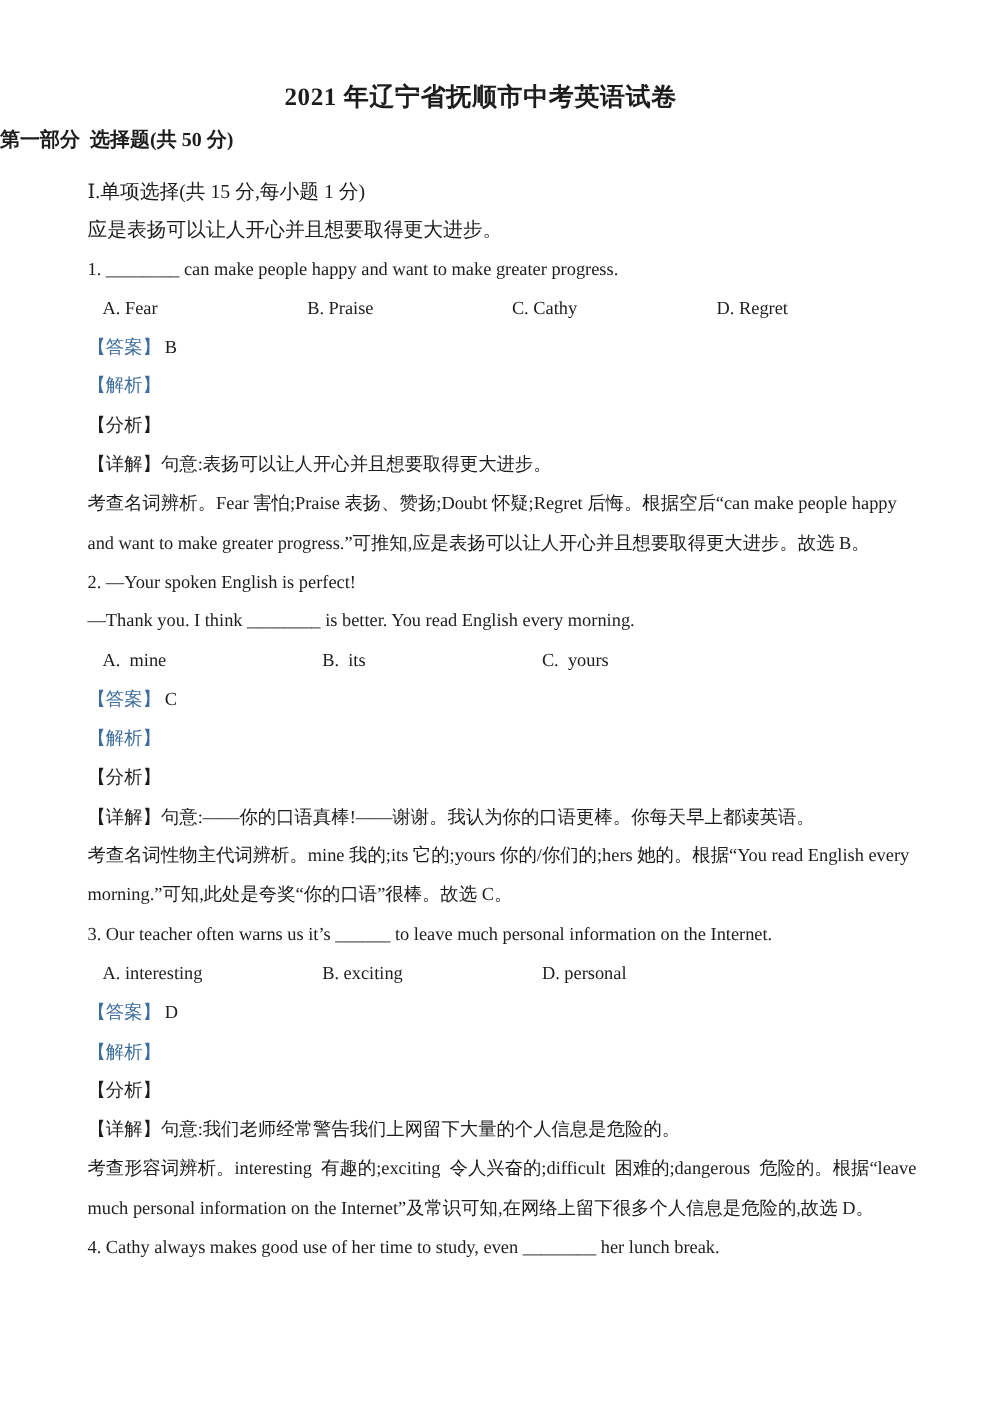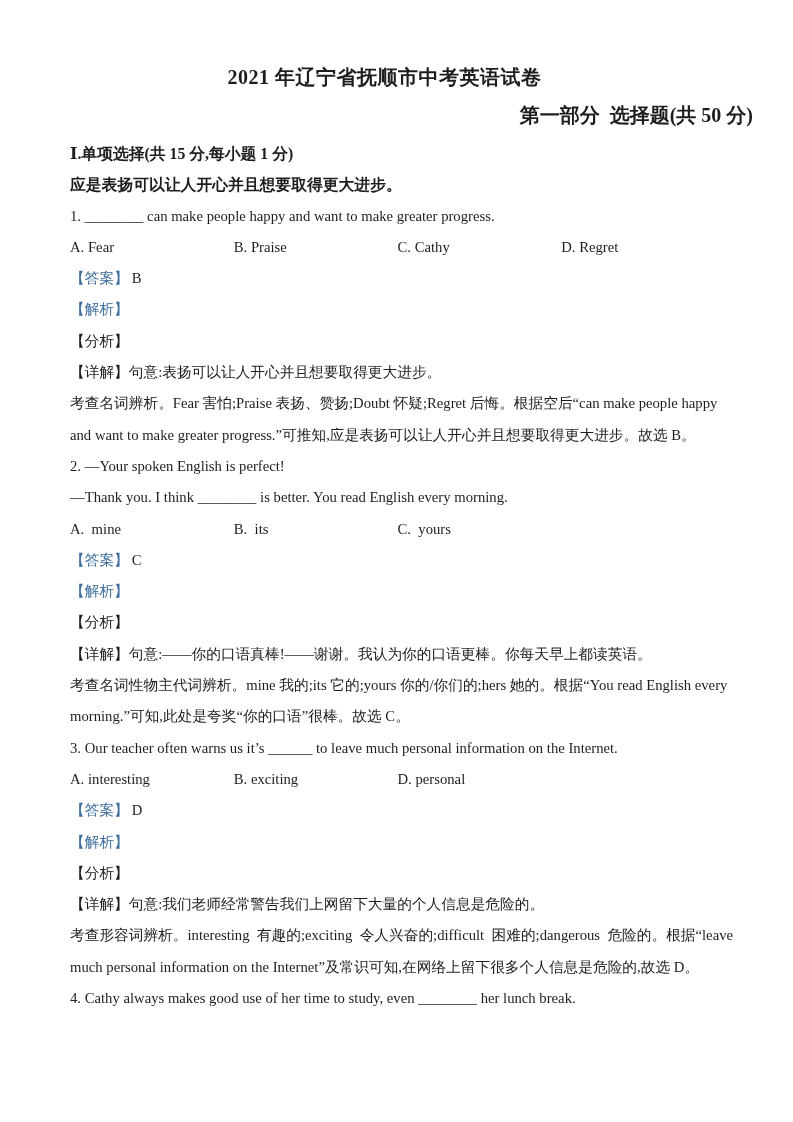--- a/index.html
+++ b/index.html
@@ -16,45 +16,45 @@
     position: absolute;
     top: 64px; left: 0; right: 0;
     text-align: center;
     font-size: 20px;
     font-weight: bold;
     letter-spacing: 0.5px;
     white-space: pre;
   }
   .doc-subtitle {
     position: absolute;
-    top: 102px; left: 0; right: 16px;
-    text-align: right;
-    font-size: 20px;
+    top: 102px; left: 0; right: 4px;
+    text-align: left;
+    font-size: 16px;
     font-weight: bold;
     white-space: pre;
   }
   .content {
     position: absolute;
     top: 138px;
     left: 70px;
     width: 655px;
   }
   .line {
     height: 31.3px;
     line-height: 31.3px;
     font-size: 14.7px;
     white-space: pre;
     overflow: visible;
   }
   .line.heading {
     font-size: 15.8px;
-    font-weight: bold;
+    font-weight: normal;
   }
   .opts { display: flex; }
-  .opt { width: 25%; white-space: pre; }
+  .opt { width: 25%; white-space: pre; margin-left: 12px; }
   .blue { color: var(--accent, #3e6d9c); }
   .ans-letter { margin-left: 3px; }
 </style>
 </head>
 <body>
 
 <div class="page" style="color: rgb(29, 29, 31); background: rgb(255, 255, 255);">
 
   <div class="doc-title">2021 年辽宁省抚顺市中考英语试卷</div>
   <div class="doc-subtitle">第一部分  选择题(共 50 分)</div>

